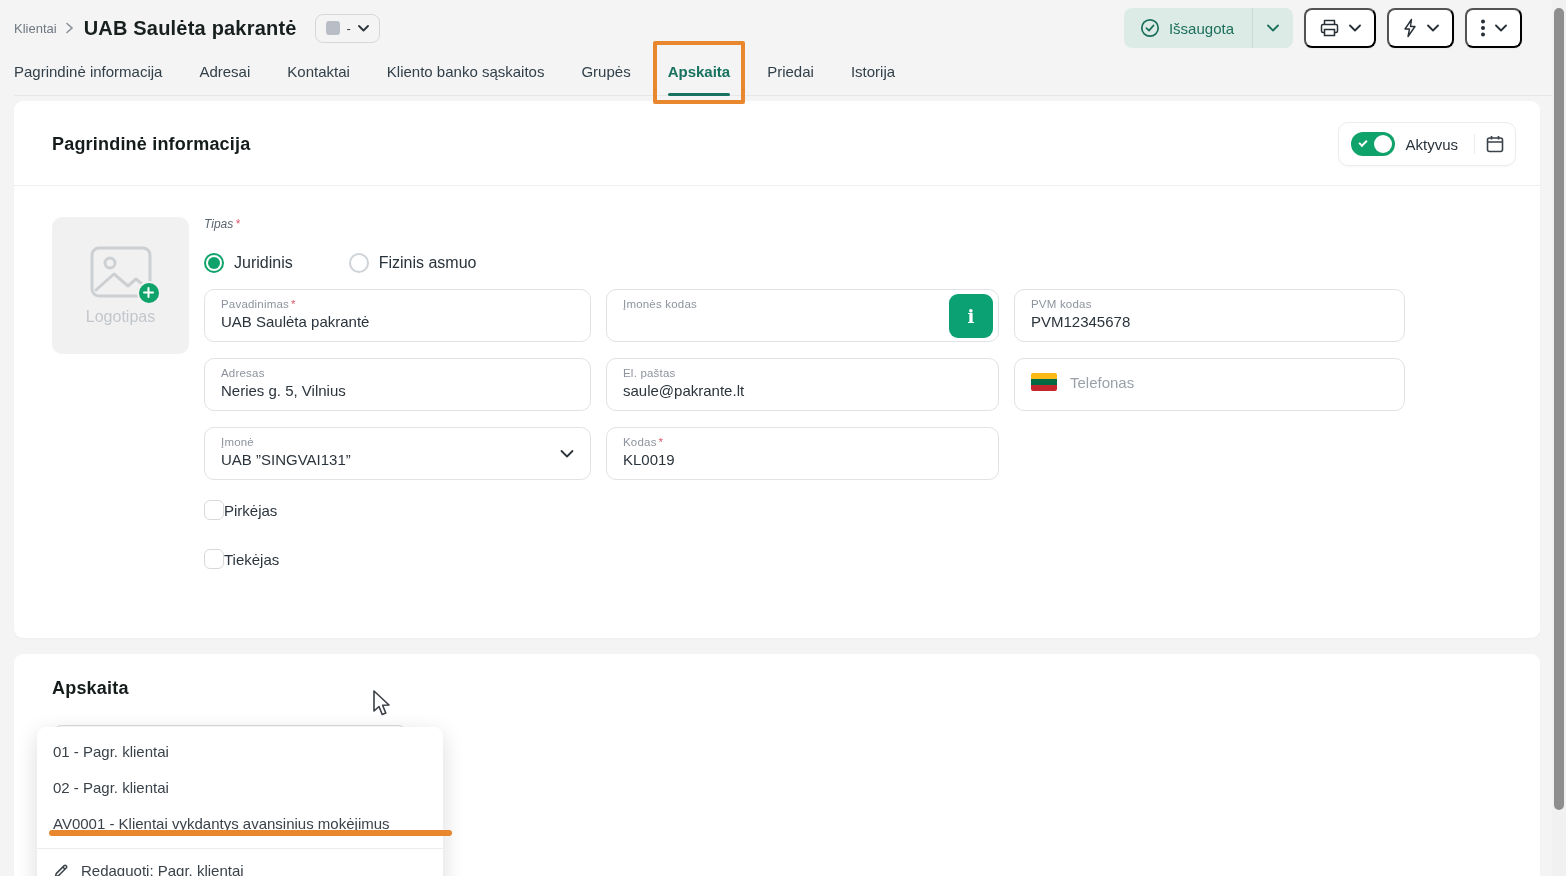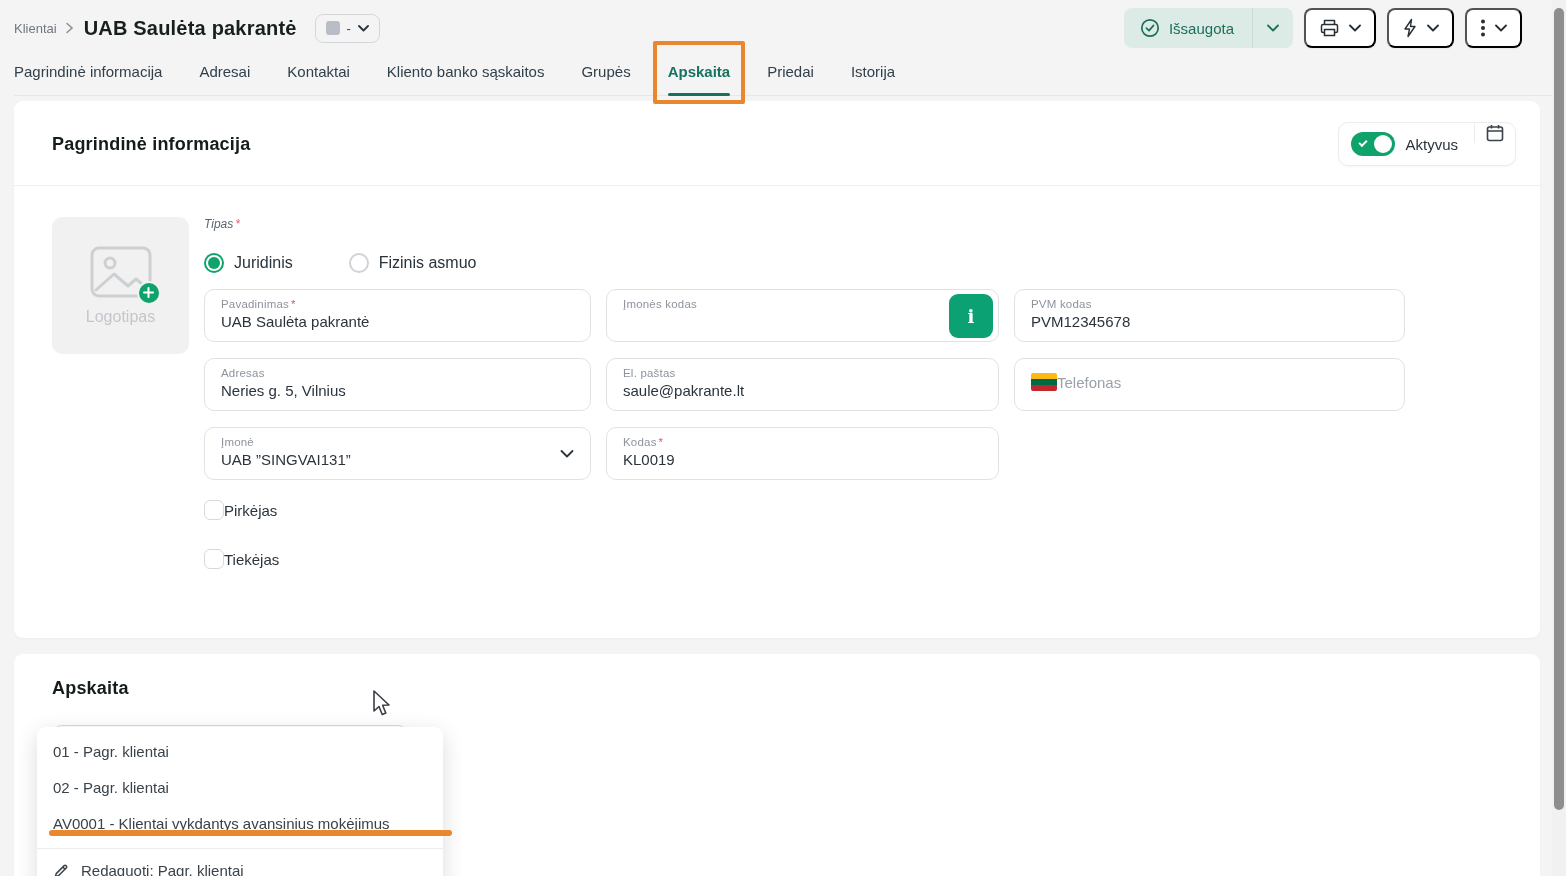--- a/index.html
+++ b/index.html
@@ -46,21 +46,21 @@
   }
   .tab.active .annot-box {
     position:absolute; left:-15px; right:-15px; top:-9px; bottom:-9px;
     border:4px solid #e8872e; border-radius:2px; pointer-events:none;
   }
   
   .card { background:#fff; border-radius:9px; margin:0 26px 0 14px; box-shadow:0 1px 2px rgba(0,0,0,.03); }
   .card1 { margin-top:5px; }
   .card-head { display:flex; align-items:center; justify-content:space-between; padding:21px 24px 19px 38px; border-bottom:1px solid #efefef; }
   .card-title { font-size:18px; font-weight:800; color:#141d1c; letter-spacing:.2px; }
-  .active-group { display:flex; align-items:flex-start; border:1px solid #ececec; border-radius:10px; box-shadow:0 1px 2px rgba(0,0,0,.04); }
+  .active-group { display:flex; align-items:center; border:1px solid #ececec; border-radius:10px; box-shadow:0 1px 2px rgba(0,0,0,.04); }
   .active-left { display:flex; align-items:center; gap:10px; padding:9px 16px 9px 12px; cursor:pointer; }
   .toggle { width:44px; height:24px; background:#0fa36b; border-radius:13px; position:relative; }
   .toggle .knob { position:absolute; top:3px; right:3px; width:18px; height:18px; background:#fff; border-radius:50%; }
   .toggle .tick { position:absolute; left:8px; top:8px; width:8px; height:5px; border-left:2px solid #fff; border-bottom:2px solid #fff; transform:rotate(-45deg); }
   .active-label { font-size:15px; color:#29333b; }
   .cal-btn { border-left:1px solid #ececec; display:flex; align-items:center; padding:0 10px; cursor:pointer; }
   
   .card1-body { display:flex; padding:31px 24px 0 38px; }
   .logo-box {
     width:137px; height:137px; background:#f1f1f1; border-radius:10px; flex:none;
@@ -87,21 +87,21 @@
   }
   .f-label { font-size:11.5px; color:#8d939d; letter-spacing:.2px; }
   .f-value { font-size:15px; color:#2b343c; margin-top:3px; white-space:nowrap; }
   .info-btn {
     position:absolute; right:5px; top:4px; width:44px; height:44px;
     background:#0ba172; border-radius:9px; color:#fff; border:none; cursor:pointer;
     font-family:"DejaVu Serif", serif; font-weight:700; font-size:18px;
     display:flex; align-items:center; justify-content:center;
   }
   .chev-right { position:absolute; right:16px; top:50%; transform:translateY(-50%); }
-  .phone-field { display:flex; align-items:center; cursor:text; }
+  .phone-field { display:flex; align-items:center; gap:13px; cursor:text; }
   .flag { width:26px; height:18px; border-radius:2px; overflow:hidden; display:flex; flex-direction:column; flex:none; }
   .flag div { flex:1; }
   .phone-ph { font-size:15px; color:#9aa1a9; }
   .checks { margin-top:20px; padding-bottom:40px; }
   .check-item { display:flex; align-items:center; margin-top:0; margin-bottom:29px; font-size:15px; color:#2b343c; cursor:pointer; }
   .checkbox { width:20px; height:20px; border:1px solid #d6d9dc; border-radius:6px; background:#fff; flex:none; }
   
   .card2 { margin-top:16px; height:330px; padding:24px 24px 0 38px; }
   .select-field {
     margin-top:26px; width:356px; height:53px; border:1px solid #d9dbde; border-radius:10px;

